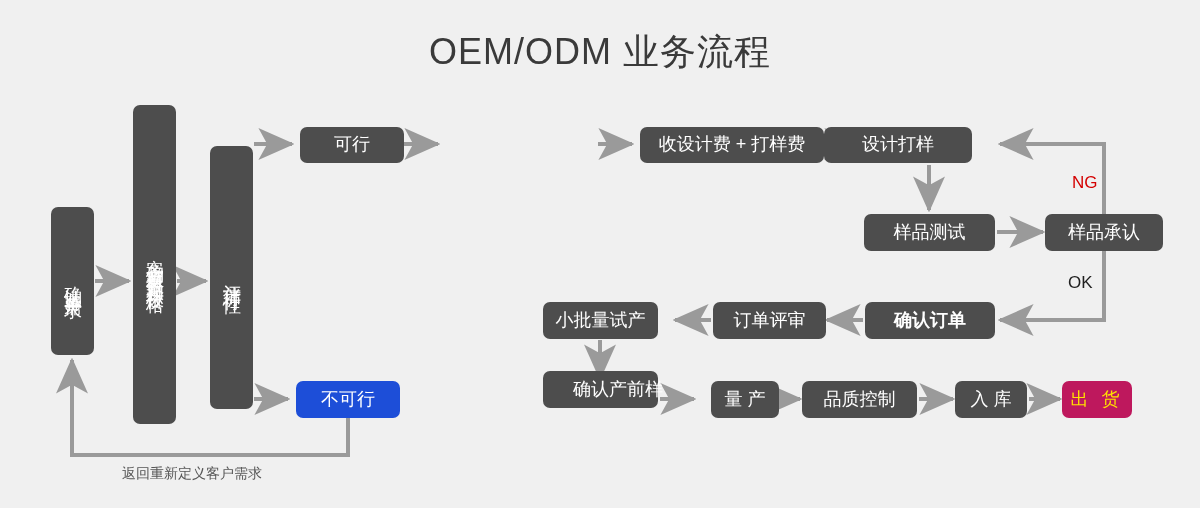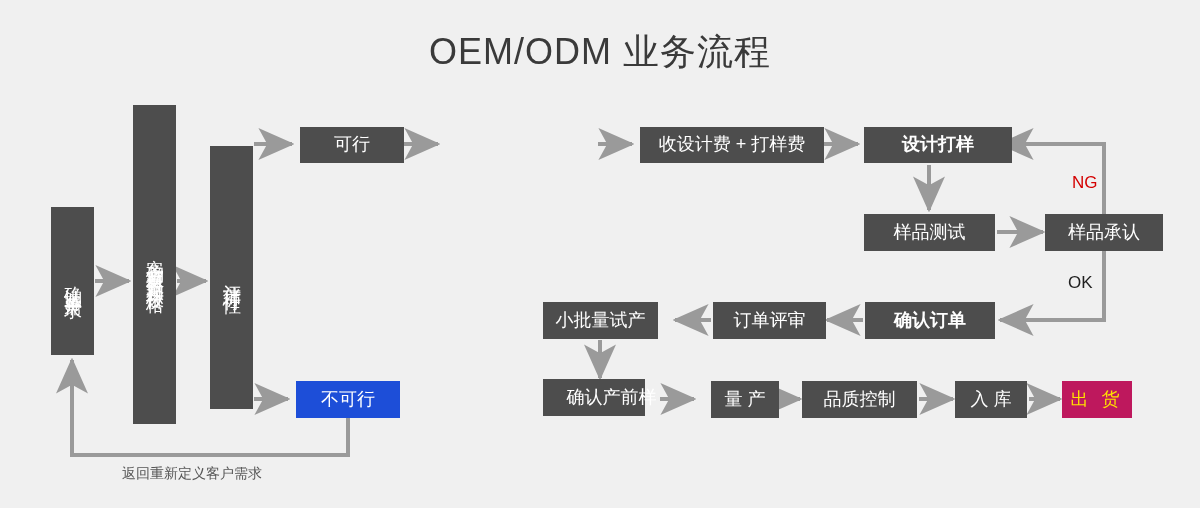--- a/index.html
+++ b/index.html
@@ -42,20 +42,21 @@
     position: absolute;
     box-sizing: border-box;
     background: #4d4d4d;
     color: #ffffff;
     display: flex;
     align-items: center;
     justify-content: center;
     font-size: 18px;
     line-height: 1.28;
     white-space: pre;
+    border-radius: 7px;
   }
   .node.vertical {
     writing-mode: vertical-rl;
     text-orientation: upright;
     letter-spacing: 3px;
     white-space: nowrap;
   }
   .node.accent {
     background: #1d4ed8;
     color: #ffffff;
@@ -142,33 +143,33 @@
 
   <div class="node vertical" style="left:210px; top:146px; width:43px; height:263px;">评估可行性</div>
 
   <div class="node" style="left:300px; top:127px; width:104px; height:36px;">可行</div>
 
   <div class="node accent" style="left:296px; top:381px; width:104px; height:37px;">不可行</div>
 
 
   <div class="node" style="left:640px; top:127px; width:184px; height:36px;">收设计费 + 打样费</div>
 
-  <div class="node" style="left:864px; top:127px; width:148px; height:36px;font-weight:bold;">设计打样</div>
+  <div class="node" style="left:824px; top:127px; width:148px; height:36px;">设计打样</div>
 
   <div class="node" style="left:864px; top:214px; width:131px; height:37px;">样品测试</div>
 
   <div class="node" style="left:1045px; top:214px; width:118px; height:37px;">样品承认</div>
 
   <div class="node" style="left:865px; top:302px; width:130px; height:37px;font-weight:bold;">确认订单</div>
 
   <div class="node" style="left:713px; top:302px; width:113px; height:37px;">订单评审</div>
 
   <div class="node" style="left:543px; top:302px; width:115px; height:37px;">小批量试产</div>
 
-  <div class="node" style="left:543px; top:379px; width:102px; height:37px;padding-left:35px;">确认产前样</div>
+  <div class="node" style="left:543px; top:371px; width:115px; height:37px;padding-left:35px;">确认产前样</div>
 
   <div class="node" style="left:696px; top:381px; width:68px; height:37px;margin-left:15px;">量 产</div>
 
   <div class="node" style="left:802px; top:381px; width:115px; height:37px;">品质控制</div>
 
   <div class="node" style="left:955px; top:381px; width:72px; height:37px;">入 库</div>
 
   <div class="node accent-ship" style="left:1062px; top:381px; width:70px; height:37px;">出 货</div>
 
   <div class="edge-label ng" style="left:1072px; top:173px;">NG</div>

